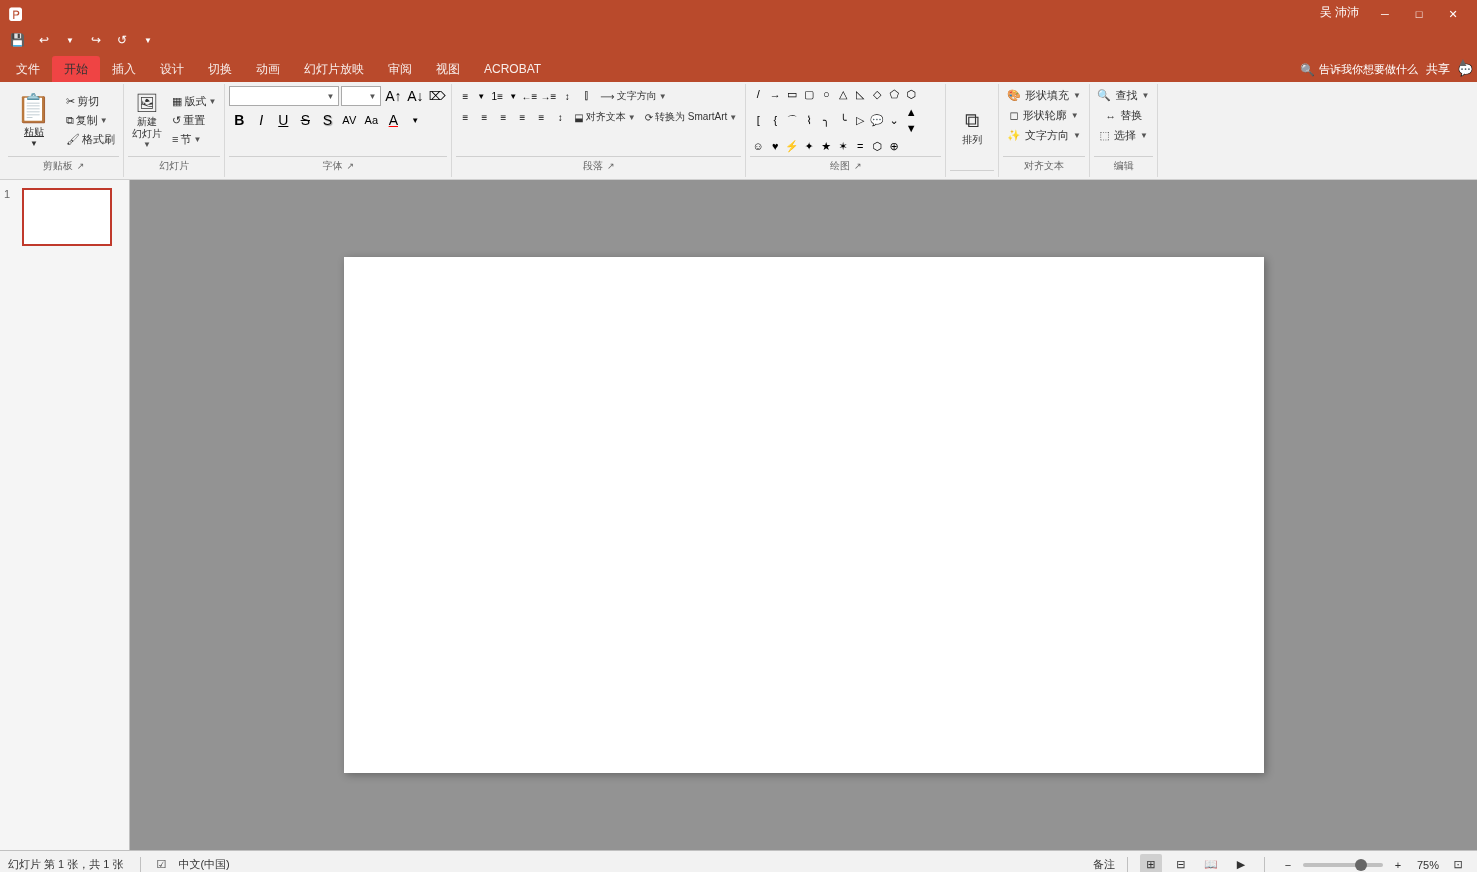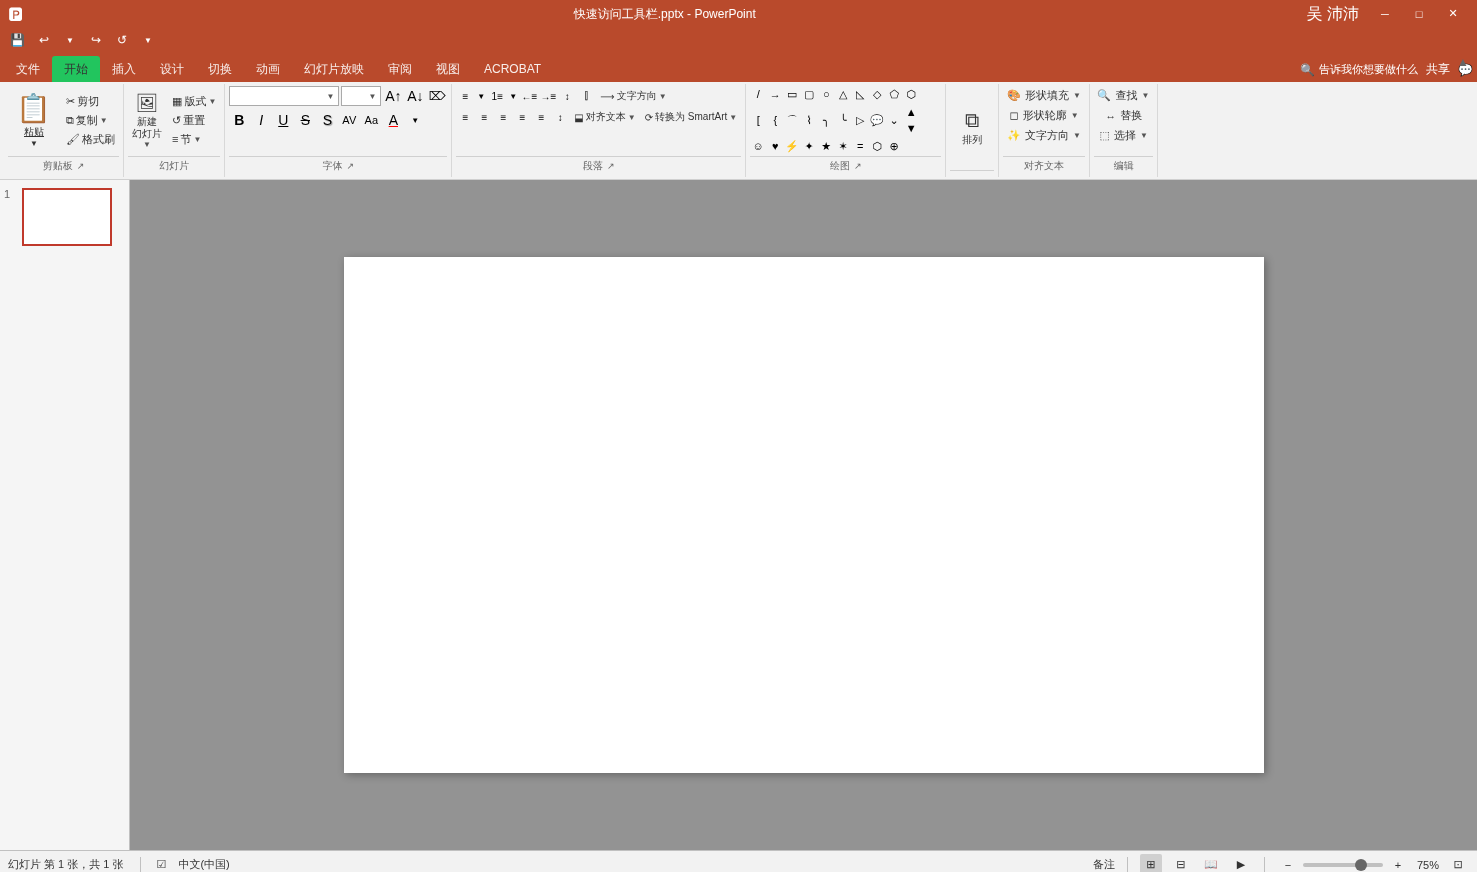--- a/index.html
+++ b/index.html
@@ -46,21 +46,21 @@
     .rtab {
       padding: 4px 12px;
       font-size: 12px;
       color: rgba(255,255,255,0.9);
       cursor: pointer;
       border-radius: 3px 3px 0 0;
       height: 26px;
       display: flex;
       align-items: center;
     }
-    .rtab.active { background: #22c55e; color: #333; }
+    .rtab.active { background: #ef4444; color: #333; }
     #ribbon-tabs .right-icons { margin-left: auto; display: flex; align-items: center; gap: 8px; color: white; font-size: 12px; padding-bottom: 4px; }
 
     
     #ribbon {
       background: #f2f2f2;
       border-bottom: 1px solid #d0d0d0;
       display: flex;
       padding: 2px 4px;
       min-height: 90px;
       align-items: stretch;
@@ -206,23 +206,22 @@
     
     .para-btn { width: 18px; height: 16px; display: flex; align-items: center; justify-content: center; font-size: 10px; cursor: pointer; border-radius: 1px; }
   </style>
 </head>
 <body>
 
 <div id="title-bar">
   <div class="left-icons">
     <span style="font-size:16px;">🅿</span>
   </div>
-  <div class="title-text">快速访问工具栏.pptx - PowerPoint</div>
   <div class="win-controls">
-    <span style="font-size:16px; margin-right:8px;">吴 沛沛</span>
+    <span style="font-size:12px; margin-right:8px;">吴 沛沛</span>
     <div class="win-btn">─</div>
     <div class="win-btn">□</div>
     <div class="win-btn close">✕</div>
   </div>
 </div>
 
 <div id="quick-access">
   <div class="qa-btn">💾</div>
   <div class="qa-btn">↩</div>
   <div class="qa-btn" style="font-size:8px;">▼</div>

